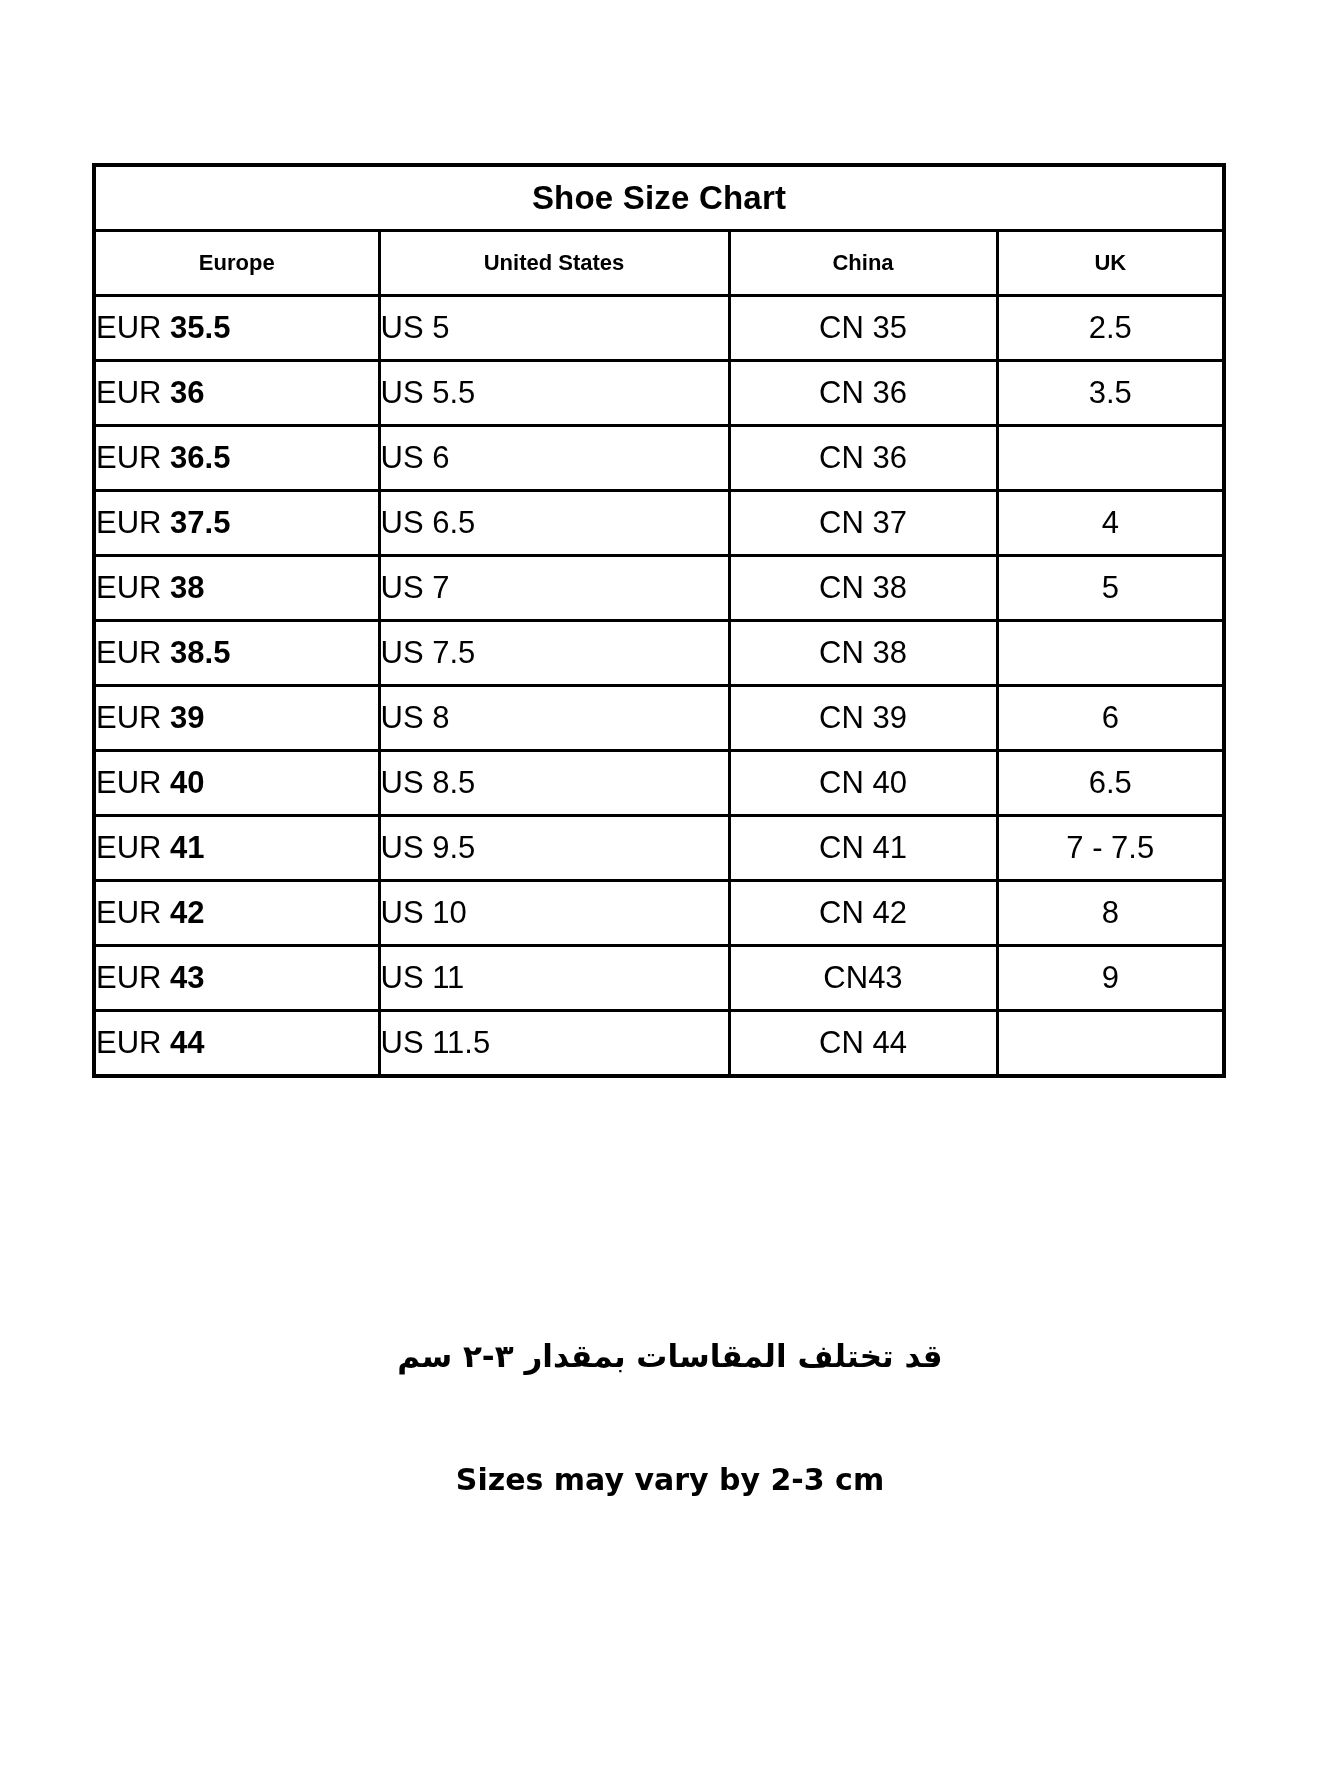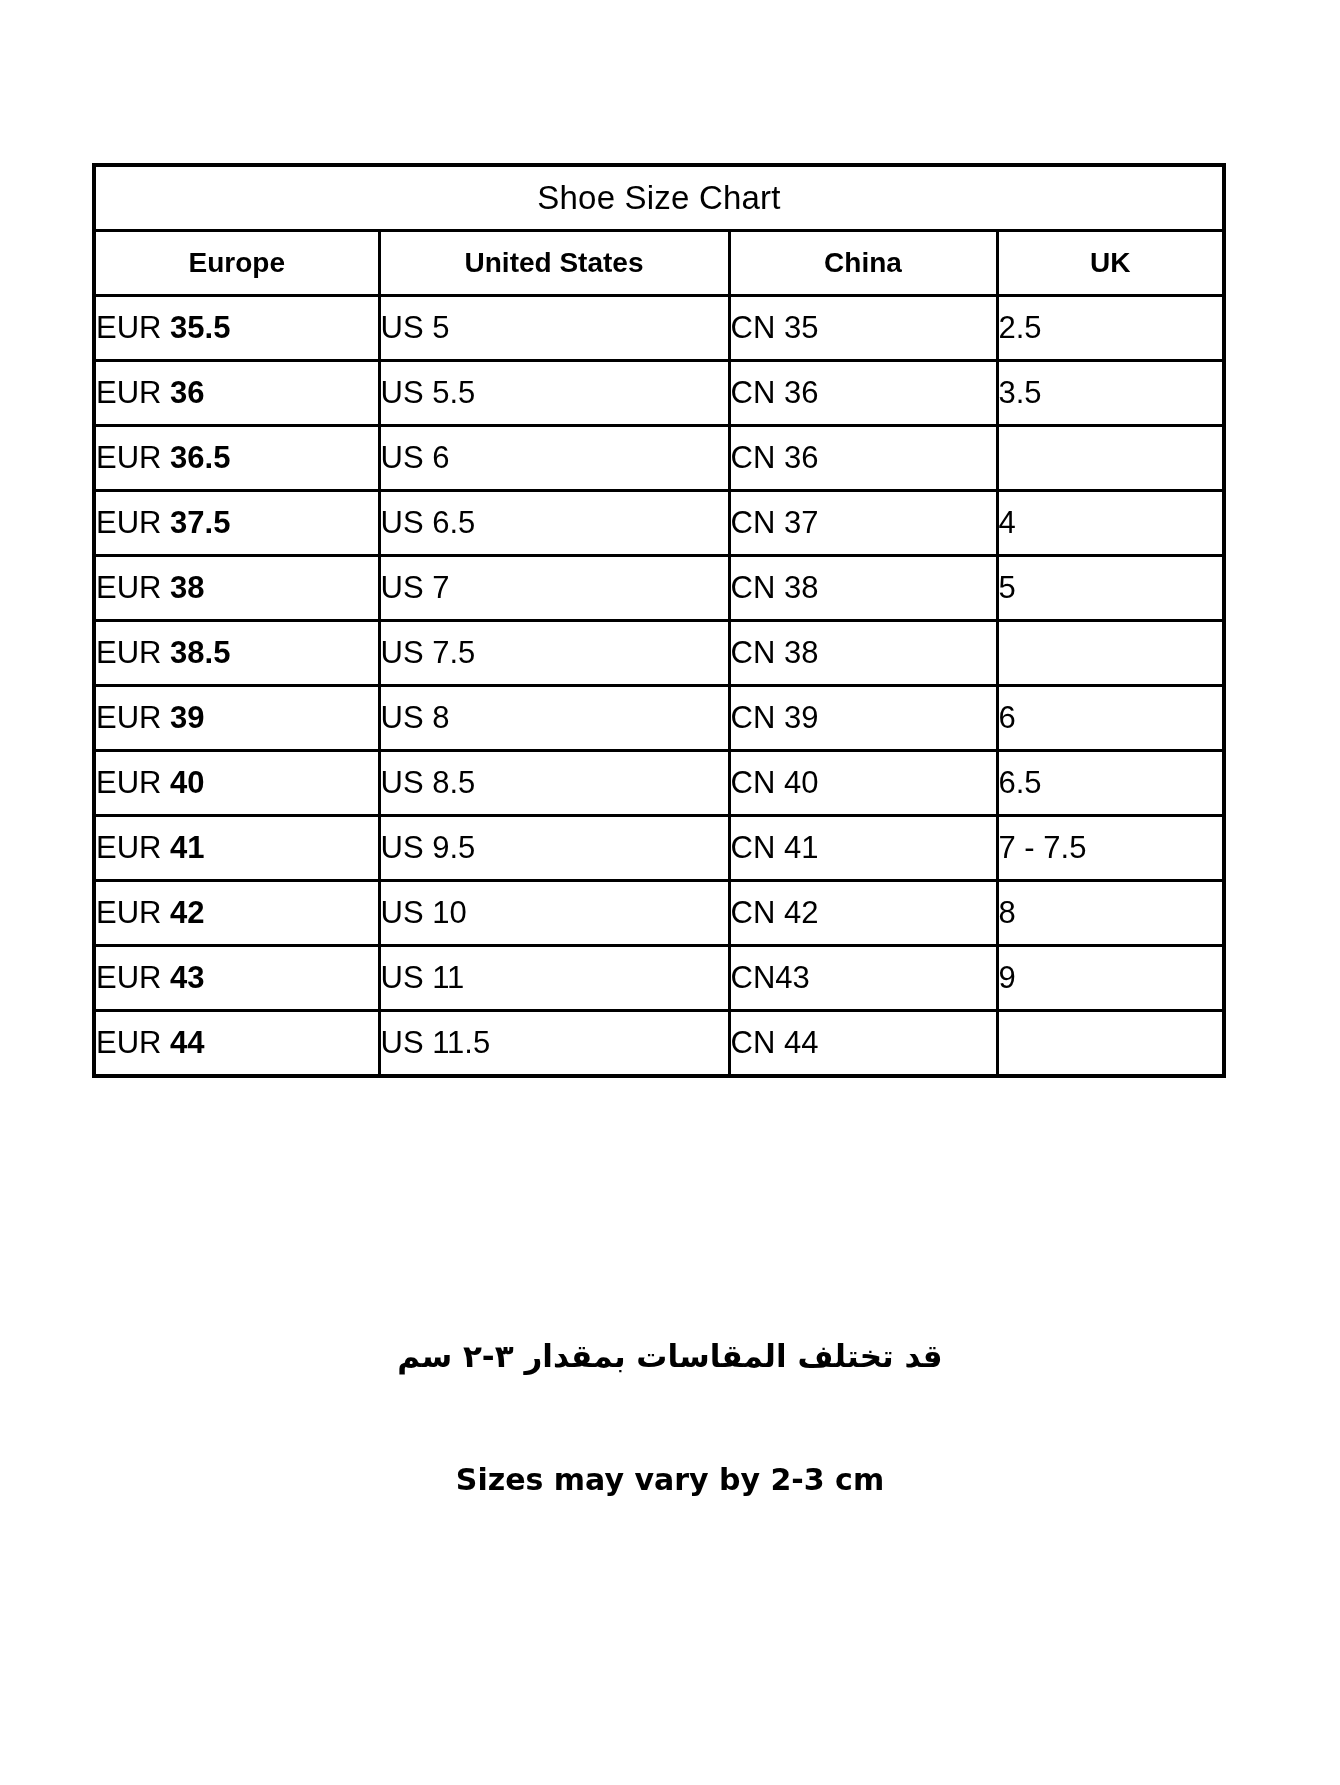--- a/index.html
+++ b/index.html
@@ -36,41 +36,41 @@
   table.size-chart td,
   table.size-chart th {
     border: 3px solid #000;
     padding: 0;
     height: 62px;
     vertical-align: middle;
   }
   .title-cell {
     text-align: center;
     font-size: 33px;
-    font-weight: normal;
+    font-weight: bold;
     letter-spacing: 0.2px;
     height: 66px;
   }
   .head-cell {
     text-align: center;
-    font-size: 28px;
+    font-size: 22px;
     font-weight: bold;
     height: 68px;
   }
   .cell-left {
     text-align: left;
     padding-left: 16px;
     font-size: 31px;
     font-weight: normal;
   }
   .cell-left b {
     font-weight: bold;
   }
   .cell-center {
-    text-align: left;
+    text-align: center;
     font-size: 31px;
     font-weight: normal;
   }
   .col-eur { width: 285px; }
   .col-us  { width: 350px; }
   .col-cn  { width: 268px; }
   .col-uk  { width: 227px; }
 
   .note-ar {
     position: absolute;

